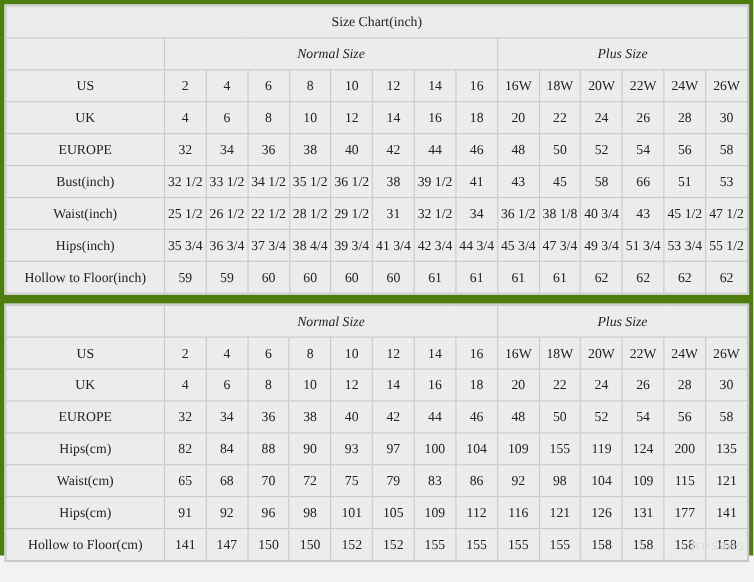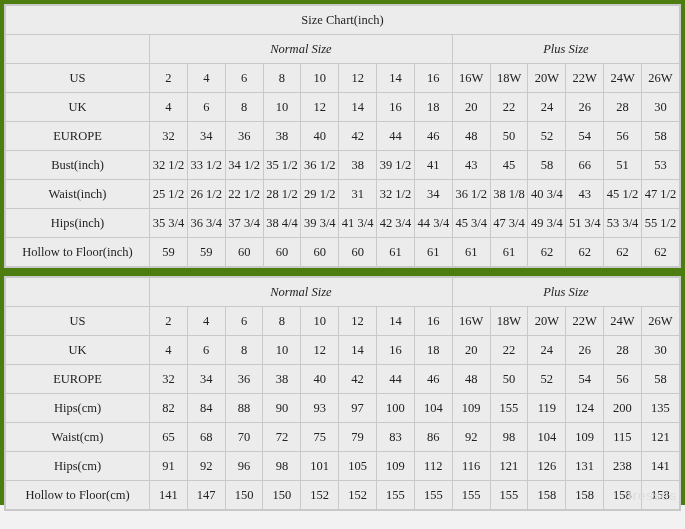--- a/index.html
+++ b/index.html
@@ -379,21 +379,21 @@
           <td class="val">96</td>
           <td class="val">98</td>
           <td class="val">101</td>
           <td class="val">105</td>
           <td class="val">109</td>
           <td class="val">112</td>
           <td class="val">116</td>
           <td class="val">121</td>
           <td class="val">126</td>
           <td class="val">131</td>
-          <td class="val">238</td>
+          <td class="val">177</td>
           <td class="val">141</td>
         </tr>
 
         <tr>
           <td class="rowlabel rowlabel-small">Hollow to Floor(cm)</td>
           <td class="val">141</td>
           <td class="val">147</td>
           <td class="val">150</td>
           <td class="val">150</td>
           <td class="val">152</td>

